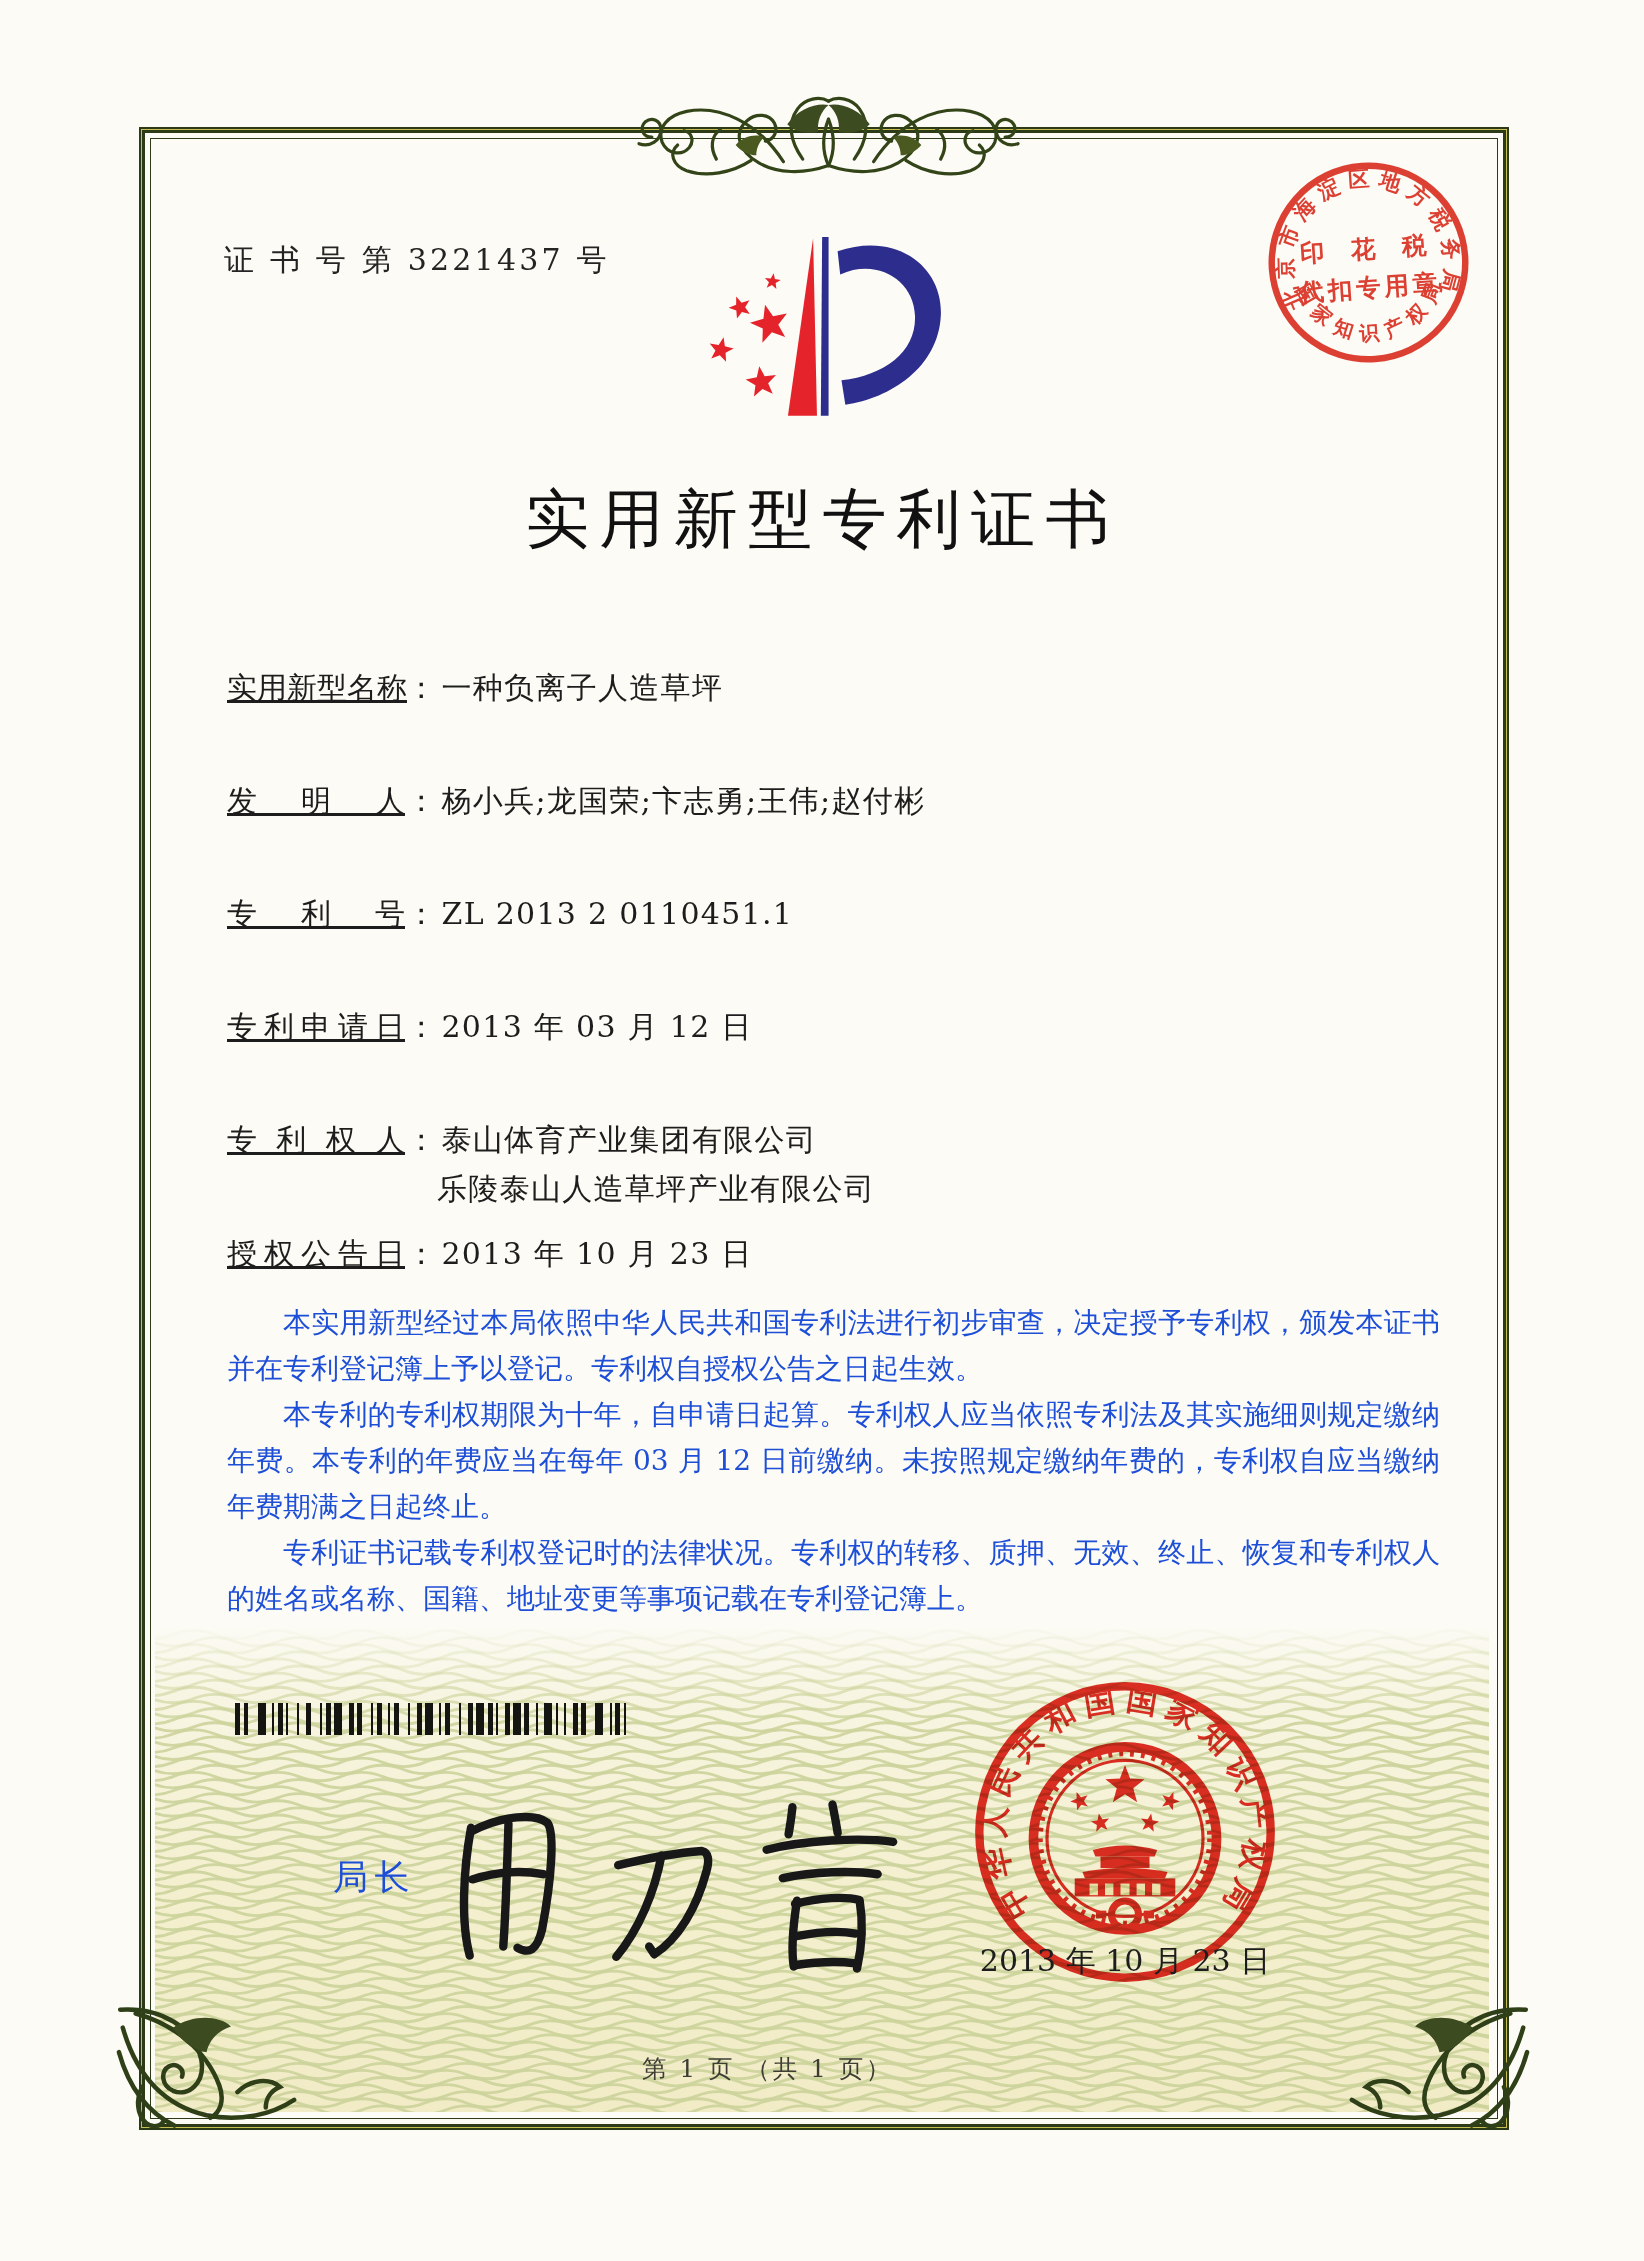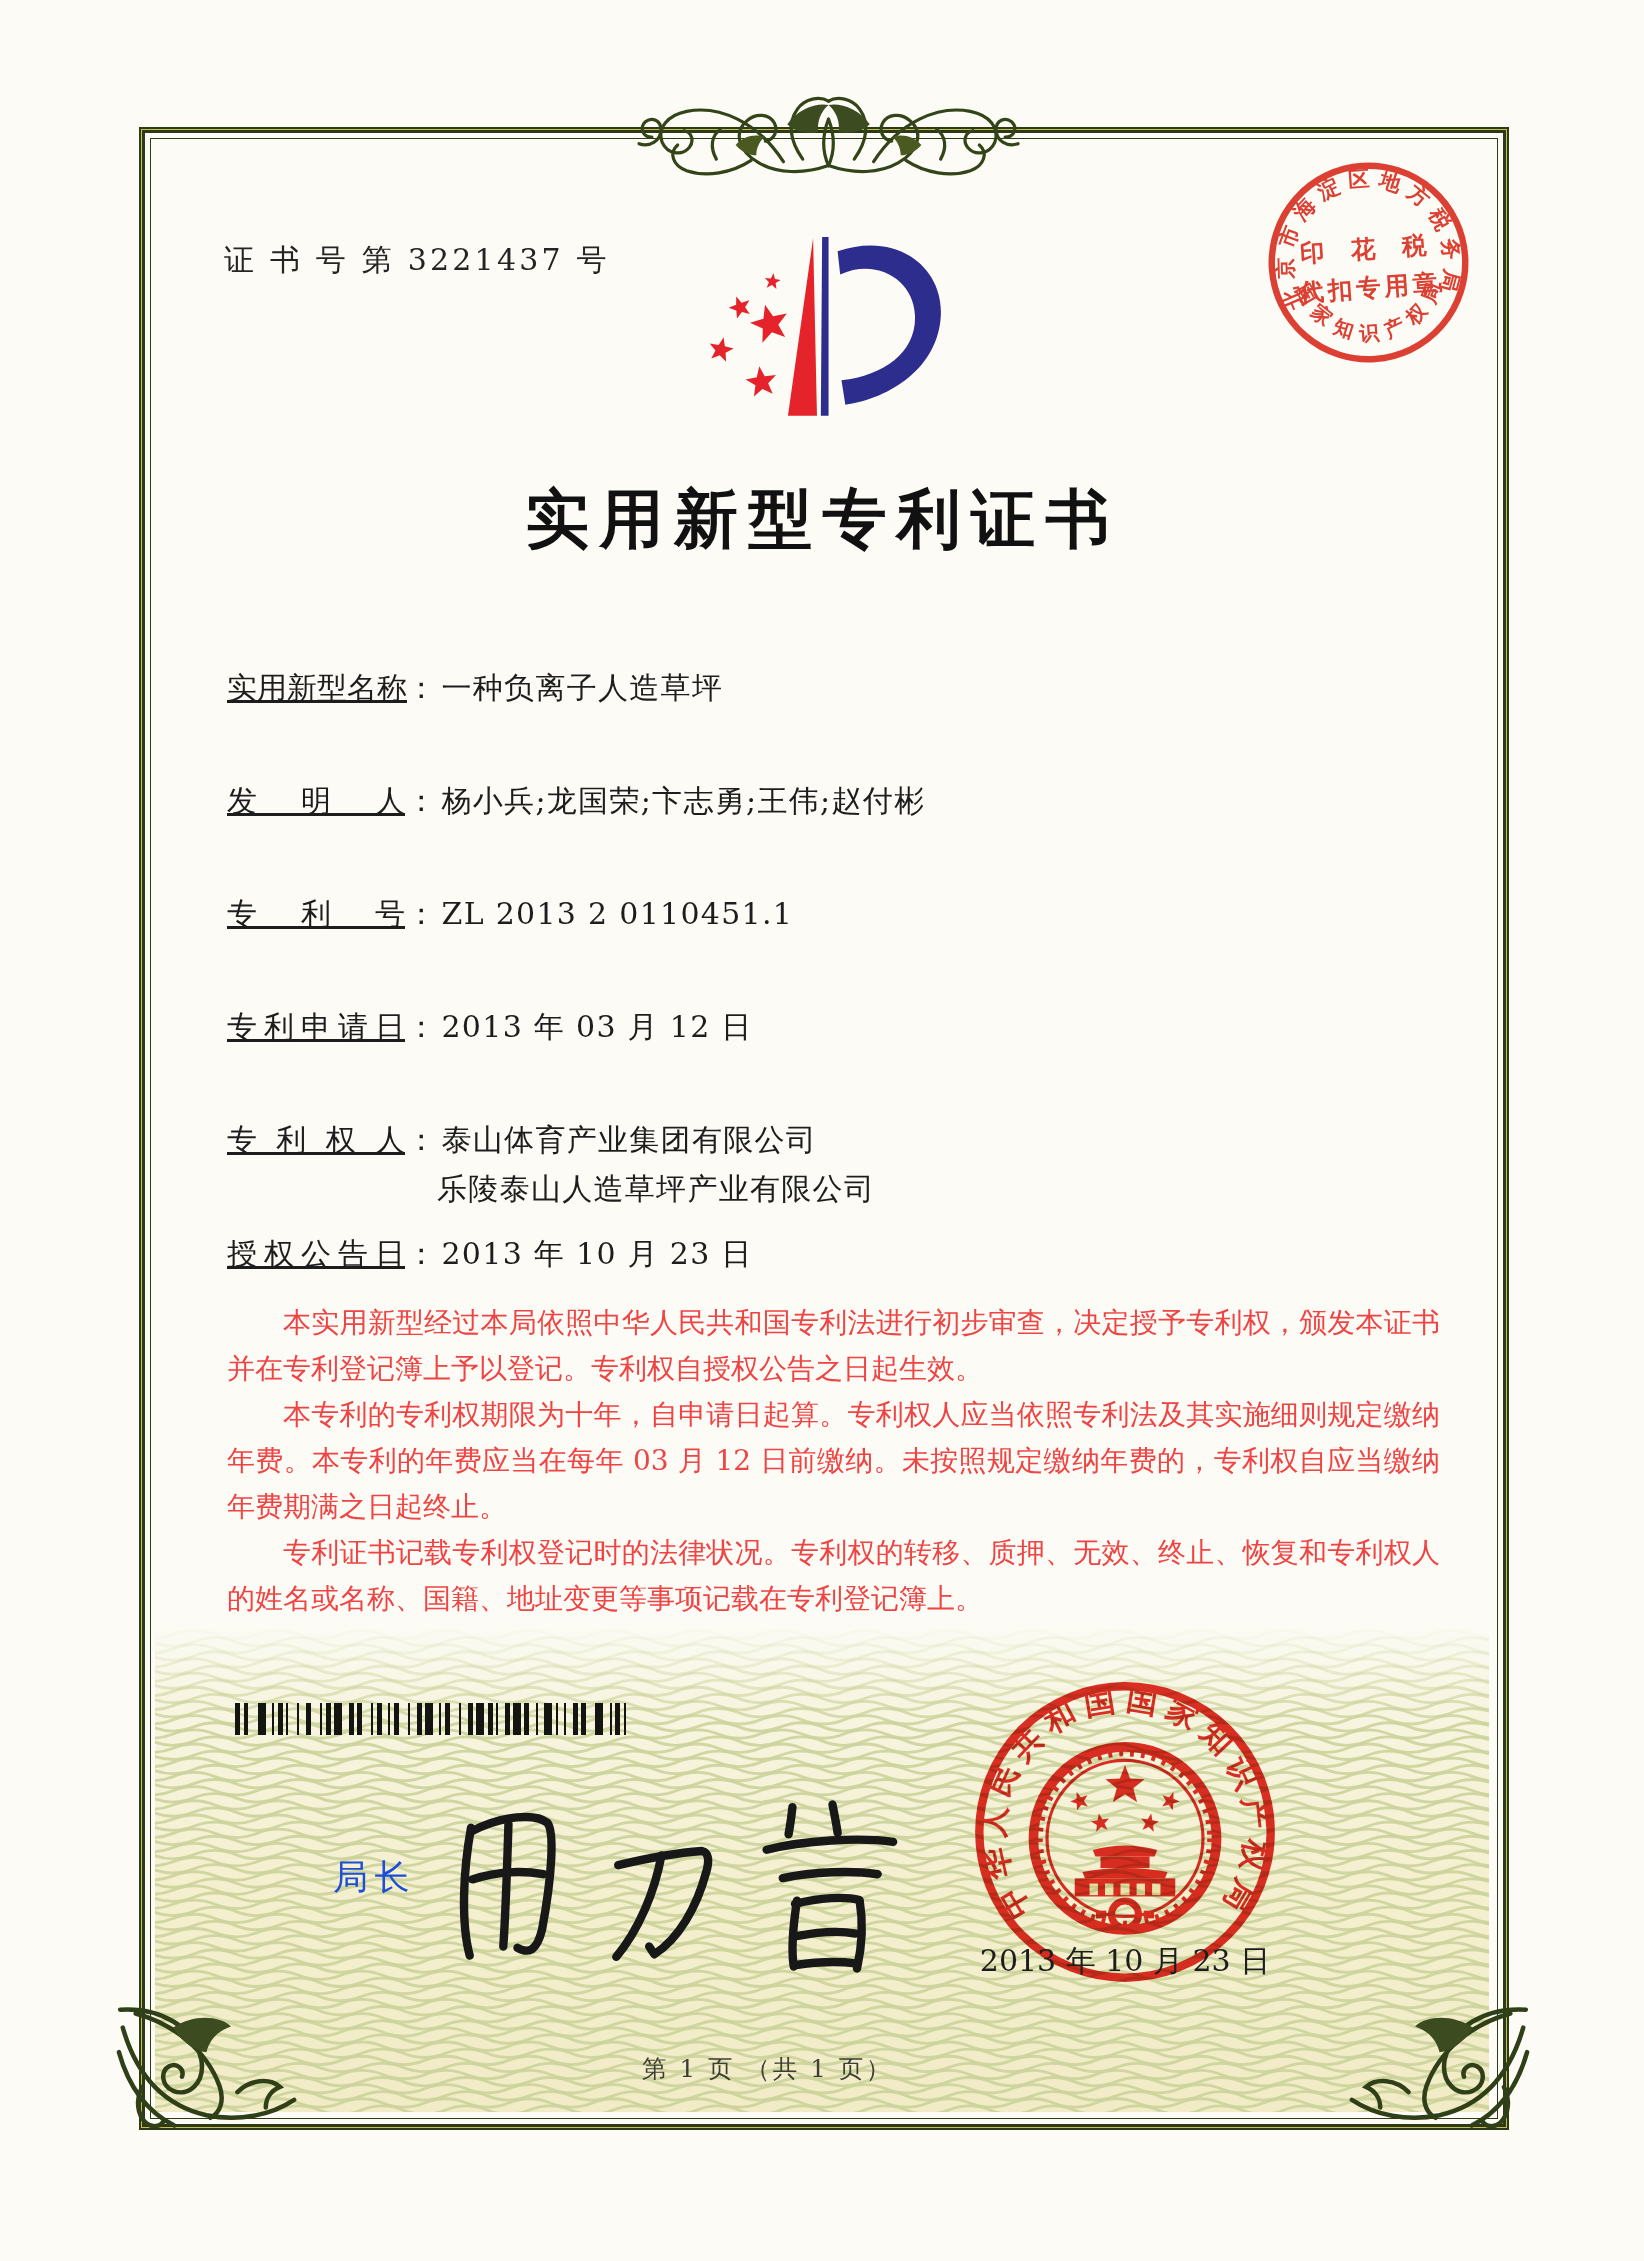--- a/index.html
+++ b/index.html
@@ -18,29 +18,29 @@
   .frame-dark2{position:absolute;inset:0;border:3.9px solid #2c3a17;}
   .frame-gap{position:absolute;inset:0;border:5.8px solid transparent;}
   .frame-inner{position:absolute;inset:0;border:1.9px solid #2c3a17;}
   
   .waves{position:absolute;left:155px;top:1625px;width:1334px;height:487px;overflow:hidden;
      background:linear-gradient(180deg,rgba(244,241,211,0) 0%,rgba(244,241,211,.55) 14%,#f4efce 55%,#f1ecc6 100%);}
   .waves svg{display:block;}
   
   .cert-no{position:absolute;left:224px;top:240px;font-size:30px;letter-spacing:3.2px;color:#242424;text-align:right;}
   .title{position:absolute;left:0;top:476px;width:1645px;text-align:center;
-         font-size:64px;font-weight:700;letter-spacing:10.3px;color:#111;}
+         font-size:64px;font-weight:400;letter-spacing:10.3px;color:#111;}
   
   .frow{position:absolute;left:227px;font-size:30px;white-space:nowrap;color:#1d1d1d;}
   .lbl{display:inline-block;width:178px;text-align:justify;text-align-last:justify;text-decoration:underline;}
   .colon{margin:0 5.2px 0 1.3px;}
   .val{letter-spacing:1.3px;}
   
   .body-text{position:absolute;left:227px;top:1300px;width:1213px;
-     font-size:28px;line-height:46px;text-align:justify;color:#ef4444;}
+     font-size:28px;line-height:46px;text-align:justify;color:#1d4ed8;}
   .body-text p{margin:0;text-indent:2em;}
   
   .barcode{position:absolute;left:235px;top:1703px;width:406px;height:32px;}
   .barcode div{position:absolute;top:0;bottom:0;background:#141410;}
   
   .sig-title{position:absolute;left:333px;top:1854px;font-size:35px;letter-spacing:6.4px;color:#1d4ed8;}
   .sig-svg{position:absolute;left:431px;top:1780px;}
   .sig-hidden{position:absolute;left:490px;top:1825px;font-size:129px;color:transparent;pointer-events:none;}
   
   .tax-stamp{position:absolute;left:1264px;top:158px;opacity:.95;mix-blend-mode:multiply;}

